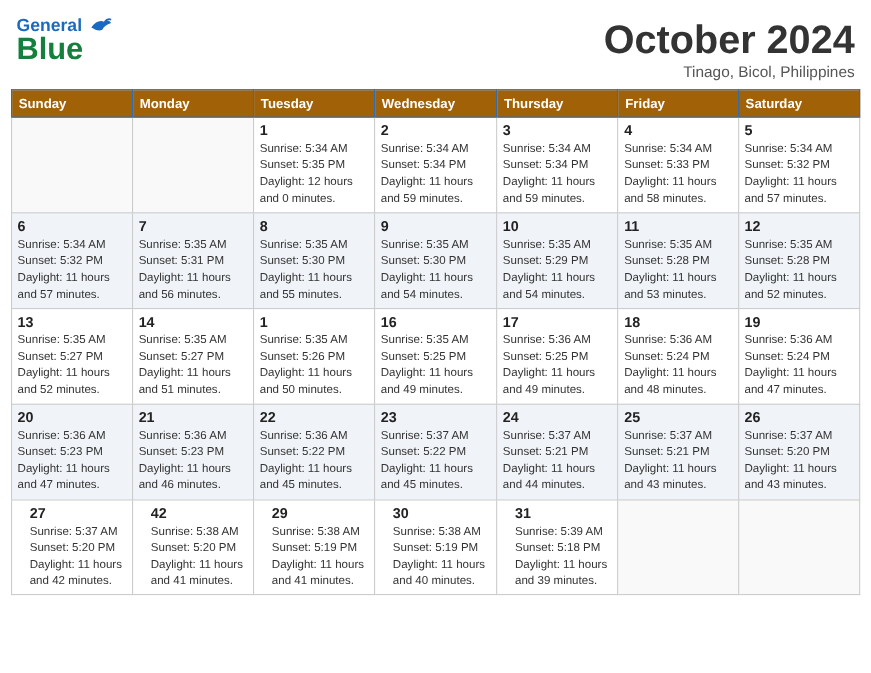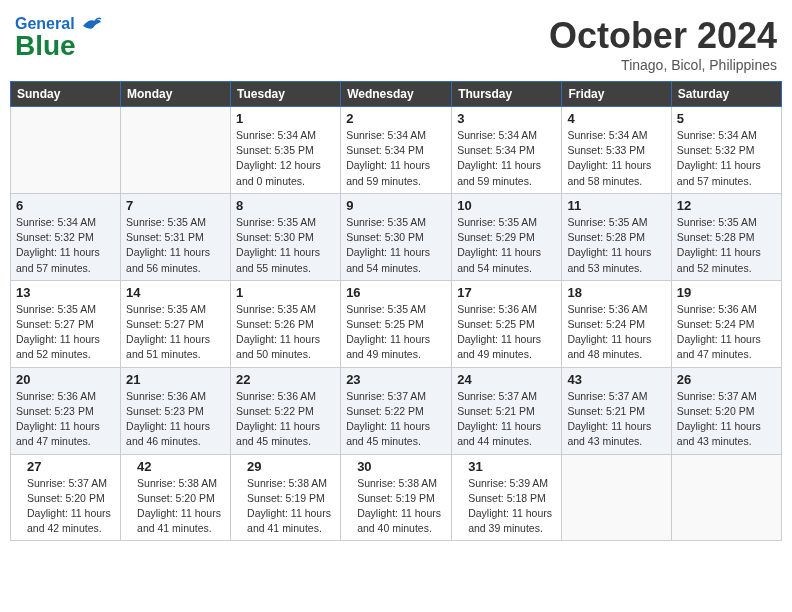--- a/index.html
+++ b/index.html
@@ -71,21 +71,21 @@
     }
     .day-info {
       color: #333;
       font-size: 10.5px;
       line-height: 1.45;
     }
     .empty-cell {
       background: #f9f9f9 !important;
     }
     
-    .row-header th { background: #404040; }
+    .row-header th { background: #a16207; }
     .row-1 td { background: #fff; }
     .row-2 td { background: #eef2f7; }
     .row-3 td { background: #fff; }
     .row-4 td { background: #eef2f7; }
     .row-5 td { background: #fff; padding-left: 16px; }
   </style>
 </head>
 <body>
 
 <div class="header">
@@ -291,21 +291,21 @@
 and 45 minutes.</div>
         </td>
         <td>
           <span class="day-num">24</span>
           <div class="day-info" style="white-space: pre-line;">Sunrise: 5:37 AM
 Sunset: 5:21 PM
 Daylight: 11 hours
 and 44 minutes.</div>
         </td>
         <td>
-          <span class="day-num">43</span>
+          <span class="day-num">25</span>
           <div class="day-info" style="white-space: pre-line;">Sunrise: 5:37 AM
 Sunset: 5:21 PM
 Daylight: 11 hours
 and 43 minutes.</div>
         </td>
         <td>
           <span class="day-num">26</span>
           <div class="day-info" style="white-space: pre-line;">Sunrise: 5:37 AM
 Sunset: 5:20 PM
 Daylight: 11 hours

